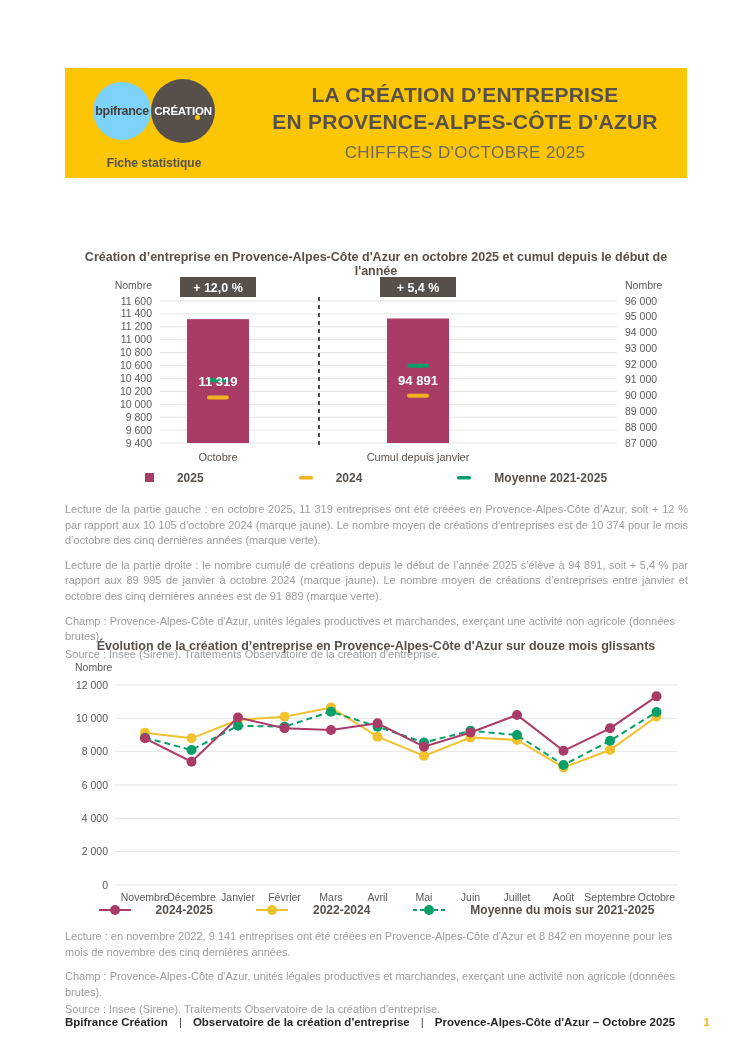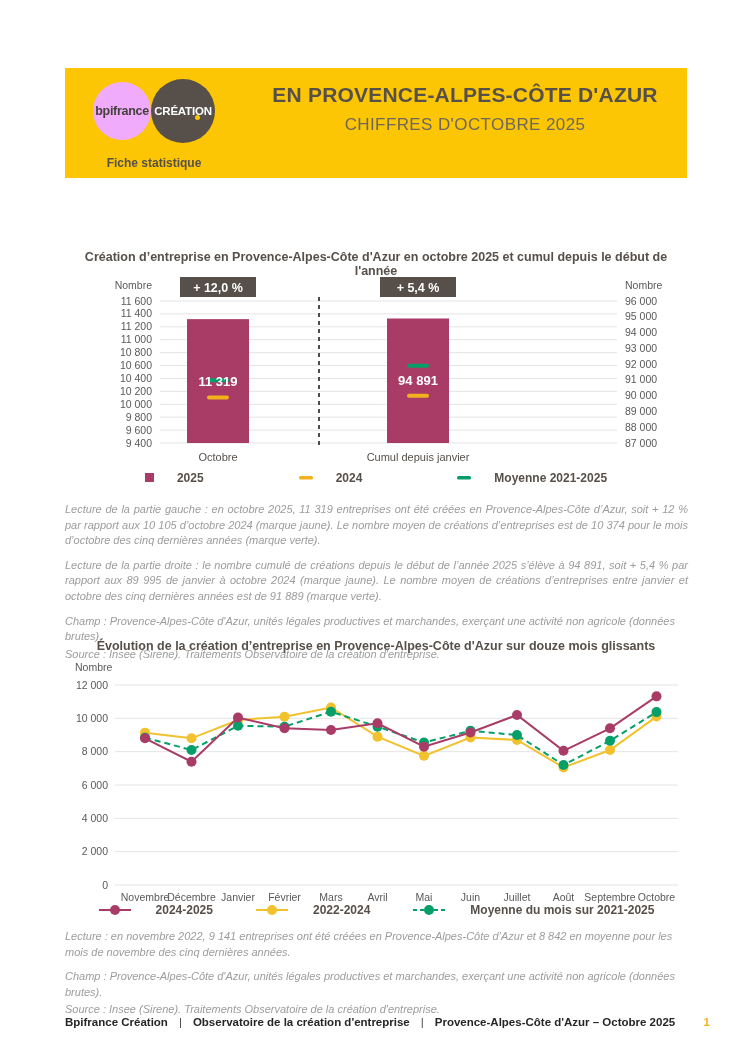--- a/index.html
+++ b/index.html
@@ -4,21 +4,21 @@
 <style>
   html,body{margin:0;padding:0;}
   body{
     width:750px;height:1061px;position:relative;background:#ffffff;
     font-family:"Liberation Sans",sans-serif;overflow:hidden;
   }
   
   .header{position:absolute;left:65px;top:68px;width:622px;height:110px;display:flex;}
   .logo-col{width:178px;display:flex;flex-direction:column;align-items:center;padding-top:11px;}
   .circles{display:flex;align-items:center;}
-  .circle-bpi{width:58px;height:58px;border-radius:50%;background:#f0abfc;display:flex;align-items:center;justify-content:center;font-weight:700;font-size:12.5px;color:#453F39;letter-spacing:-.3px;}
+  .circle-bpi{width:58px;height:58px;border-radius:50%;background:#7dd3fc;display:flex;align-items:center;justify-content:center;font-weight:700;font-size:12.5px;color:#453F39;letter-spacing:-.3px;}
   .circle-crea{width:64px;height:64px;border-radius:50%;background:#57504A;display:flex;align-items:center;justify-content:center;font-weight:700;font-size:11.5px;color:#ffffff;position:relative;letter-spacing:-.2px;}
   .crea-dot{position:absolute;left:68%;top:56%;width:5px;height:5px;border-radius:50%;}
   .tagline{margin-top:13px;font-weight:700;font-size:12px;color:#57504A;}
   .title-col{flex:1;text-align:center;color:#57504A;padding-top:13px;}
   .title-line{font-size:21px;font-weight:700;line-height:1.3;letter-spacing:.2px;}
   .subtitle{font-size:17px;color:#6E675E;margin-top:7px;letter-spacing:.4px;}
   
   .sec-title{position:absolute;left:65px;width:622px;font-size:12.5px;font-weight:700;color:#57504A;text-align:center;}
   #s1-title{top:250px;}
   #s2-title{top:639px;}
@@ -33,21 +33,21 @@
   .bar-label{font-size:13px;font-weight:700;fill:#ffffff;}
   .badge-label{font-size:12.5px;font-weight:700;fill:#ffffff;}
   .cat{font-size:11px;fill:#57504A;}
   .month{font-size:10.5px;fill:#595959;}
   
   .legend-row{position:absolute;left:65px;width:622px;display:flex;justify-content:center;align-items:center;}
   #legend1{top:471px;gap:95px;}
   #legend2{top:903px;gap:42px;}
   .legend-item{display:flex;align-items:center;gap:22px;font-size:12px;font-weight:700;color:#57504A;white-space:nowrap;}
   
-  .paras{position:absolute;left:65px;width:623px;color:#9C9C9C;font-style:italic;font-size:11px;line-height:1.42;}
+  .paras{position:absolute;left:65px;width:623px;color:#9C9C9C;font-size:11px;line-height:1.42;}
   #s1-paras{top:502px;}
   #s2-paras{top:929px;}
   .paras p{margin:0 0 9px 0;}
   .paras p.justify{text-align:justify;}
   .paras p.tight{margin-bottom:2px;}
   
   .footer{position:absolute;left:65px;top:1016px;width:645px;display:flex;align-items:center;font-size:11.5px;font-weight:700;color:#262626;}
   .footer .sep{margin:0 11px;font-weight:400;color:#444444;}
   .footer .page{margin-left:auto;font-weight:700;}
 </style>
@@ -61,20 +61,21 @@
         <span>bpifrance</span>
       </div>
       <div class="circle-crea">
         <span>CRÉATION</span>
         <span class="crea-dot" style="background: rgb(252, 198, 5);"></span>
       </div>
     </div>
     <div class="tagline">Fiche statistique</div>
   </div>
   <div class="title-col">
+    <div class="title-line">LA CRÉATION D’ENTREPRISE</div>
     <div class="title-line">EN PROVENCE-ALPES-CÔTE D'AZUR</div>
     <div class="subtitle">CHIFFRES D'OCTOBRE 2025</div>
   </div>
 </div>
 
 <div class="sec-title" id="s1-title">Création d’entreprise en Provence-Alpes-Côte d'Azur en octobre 2025 et cumul depuis le début de l'année</div>
 
 <svg id="chart1-svg" width="622" height="190">
     <g>
       <line class="grid" x1="95" x2="552" y1="24" y2="24"></line>

